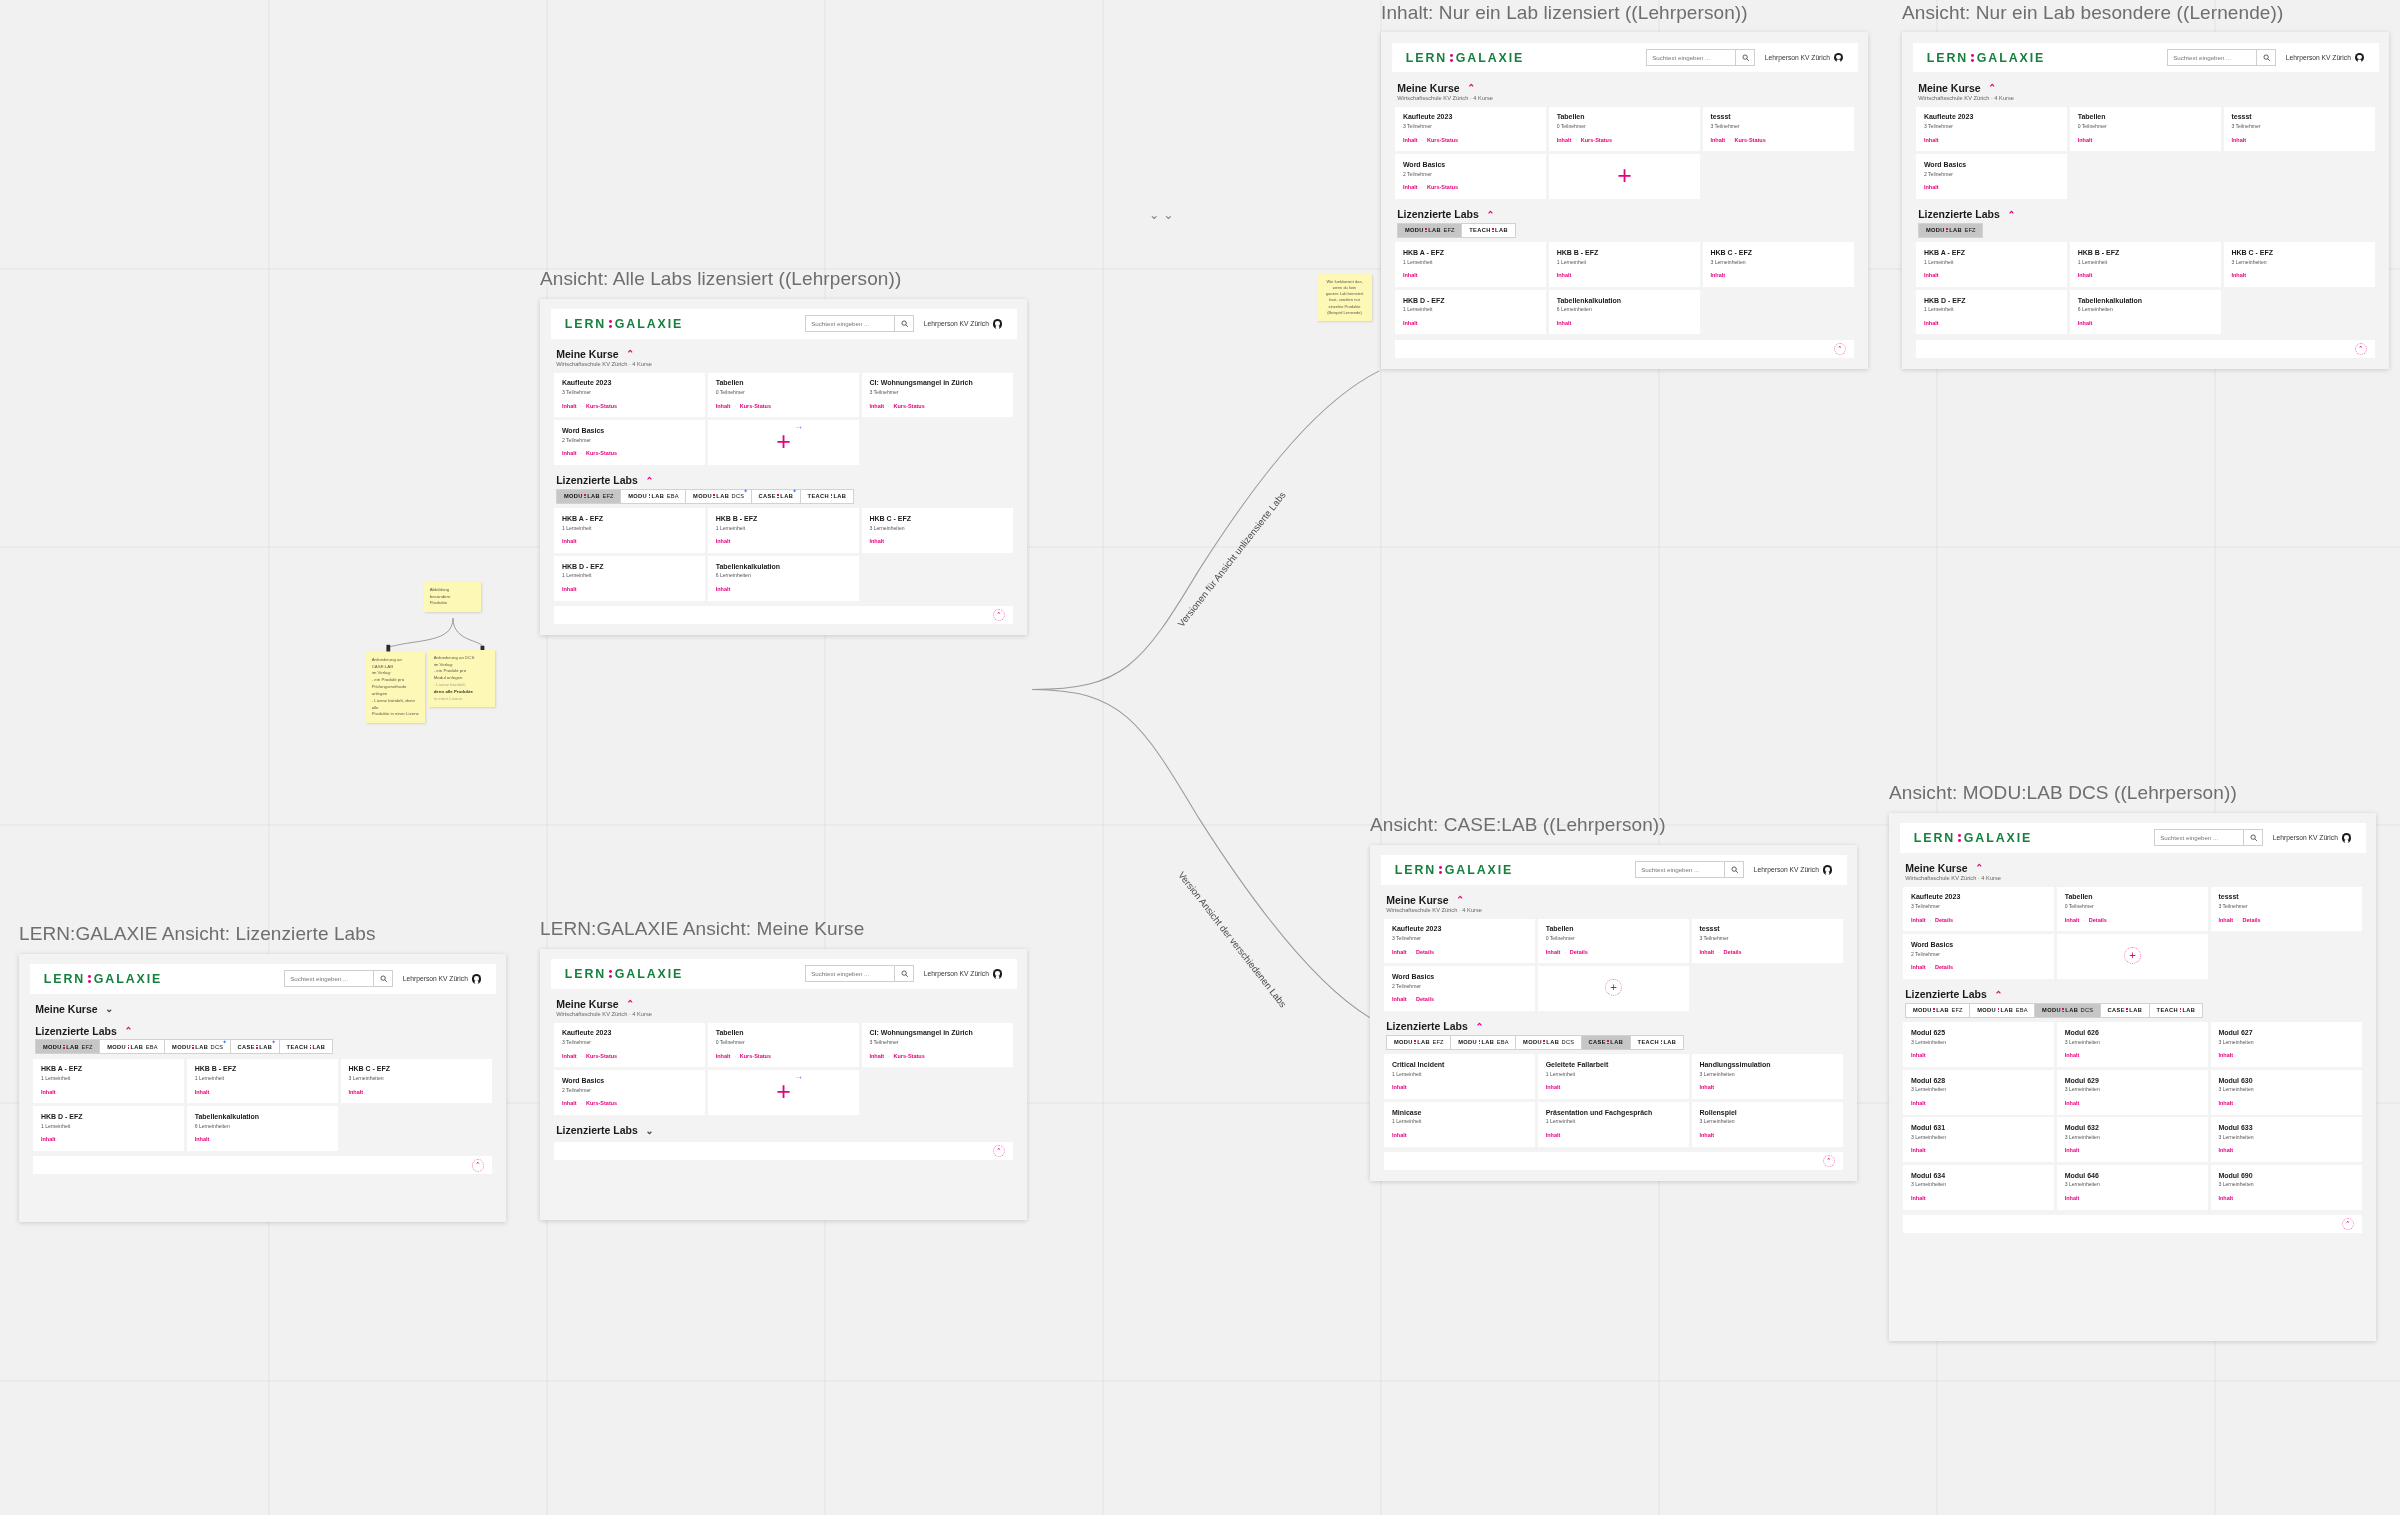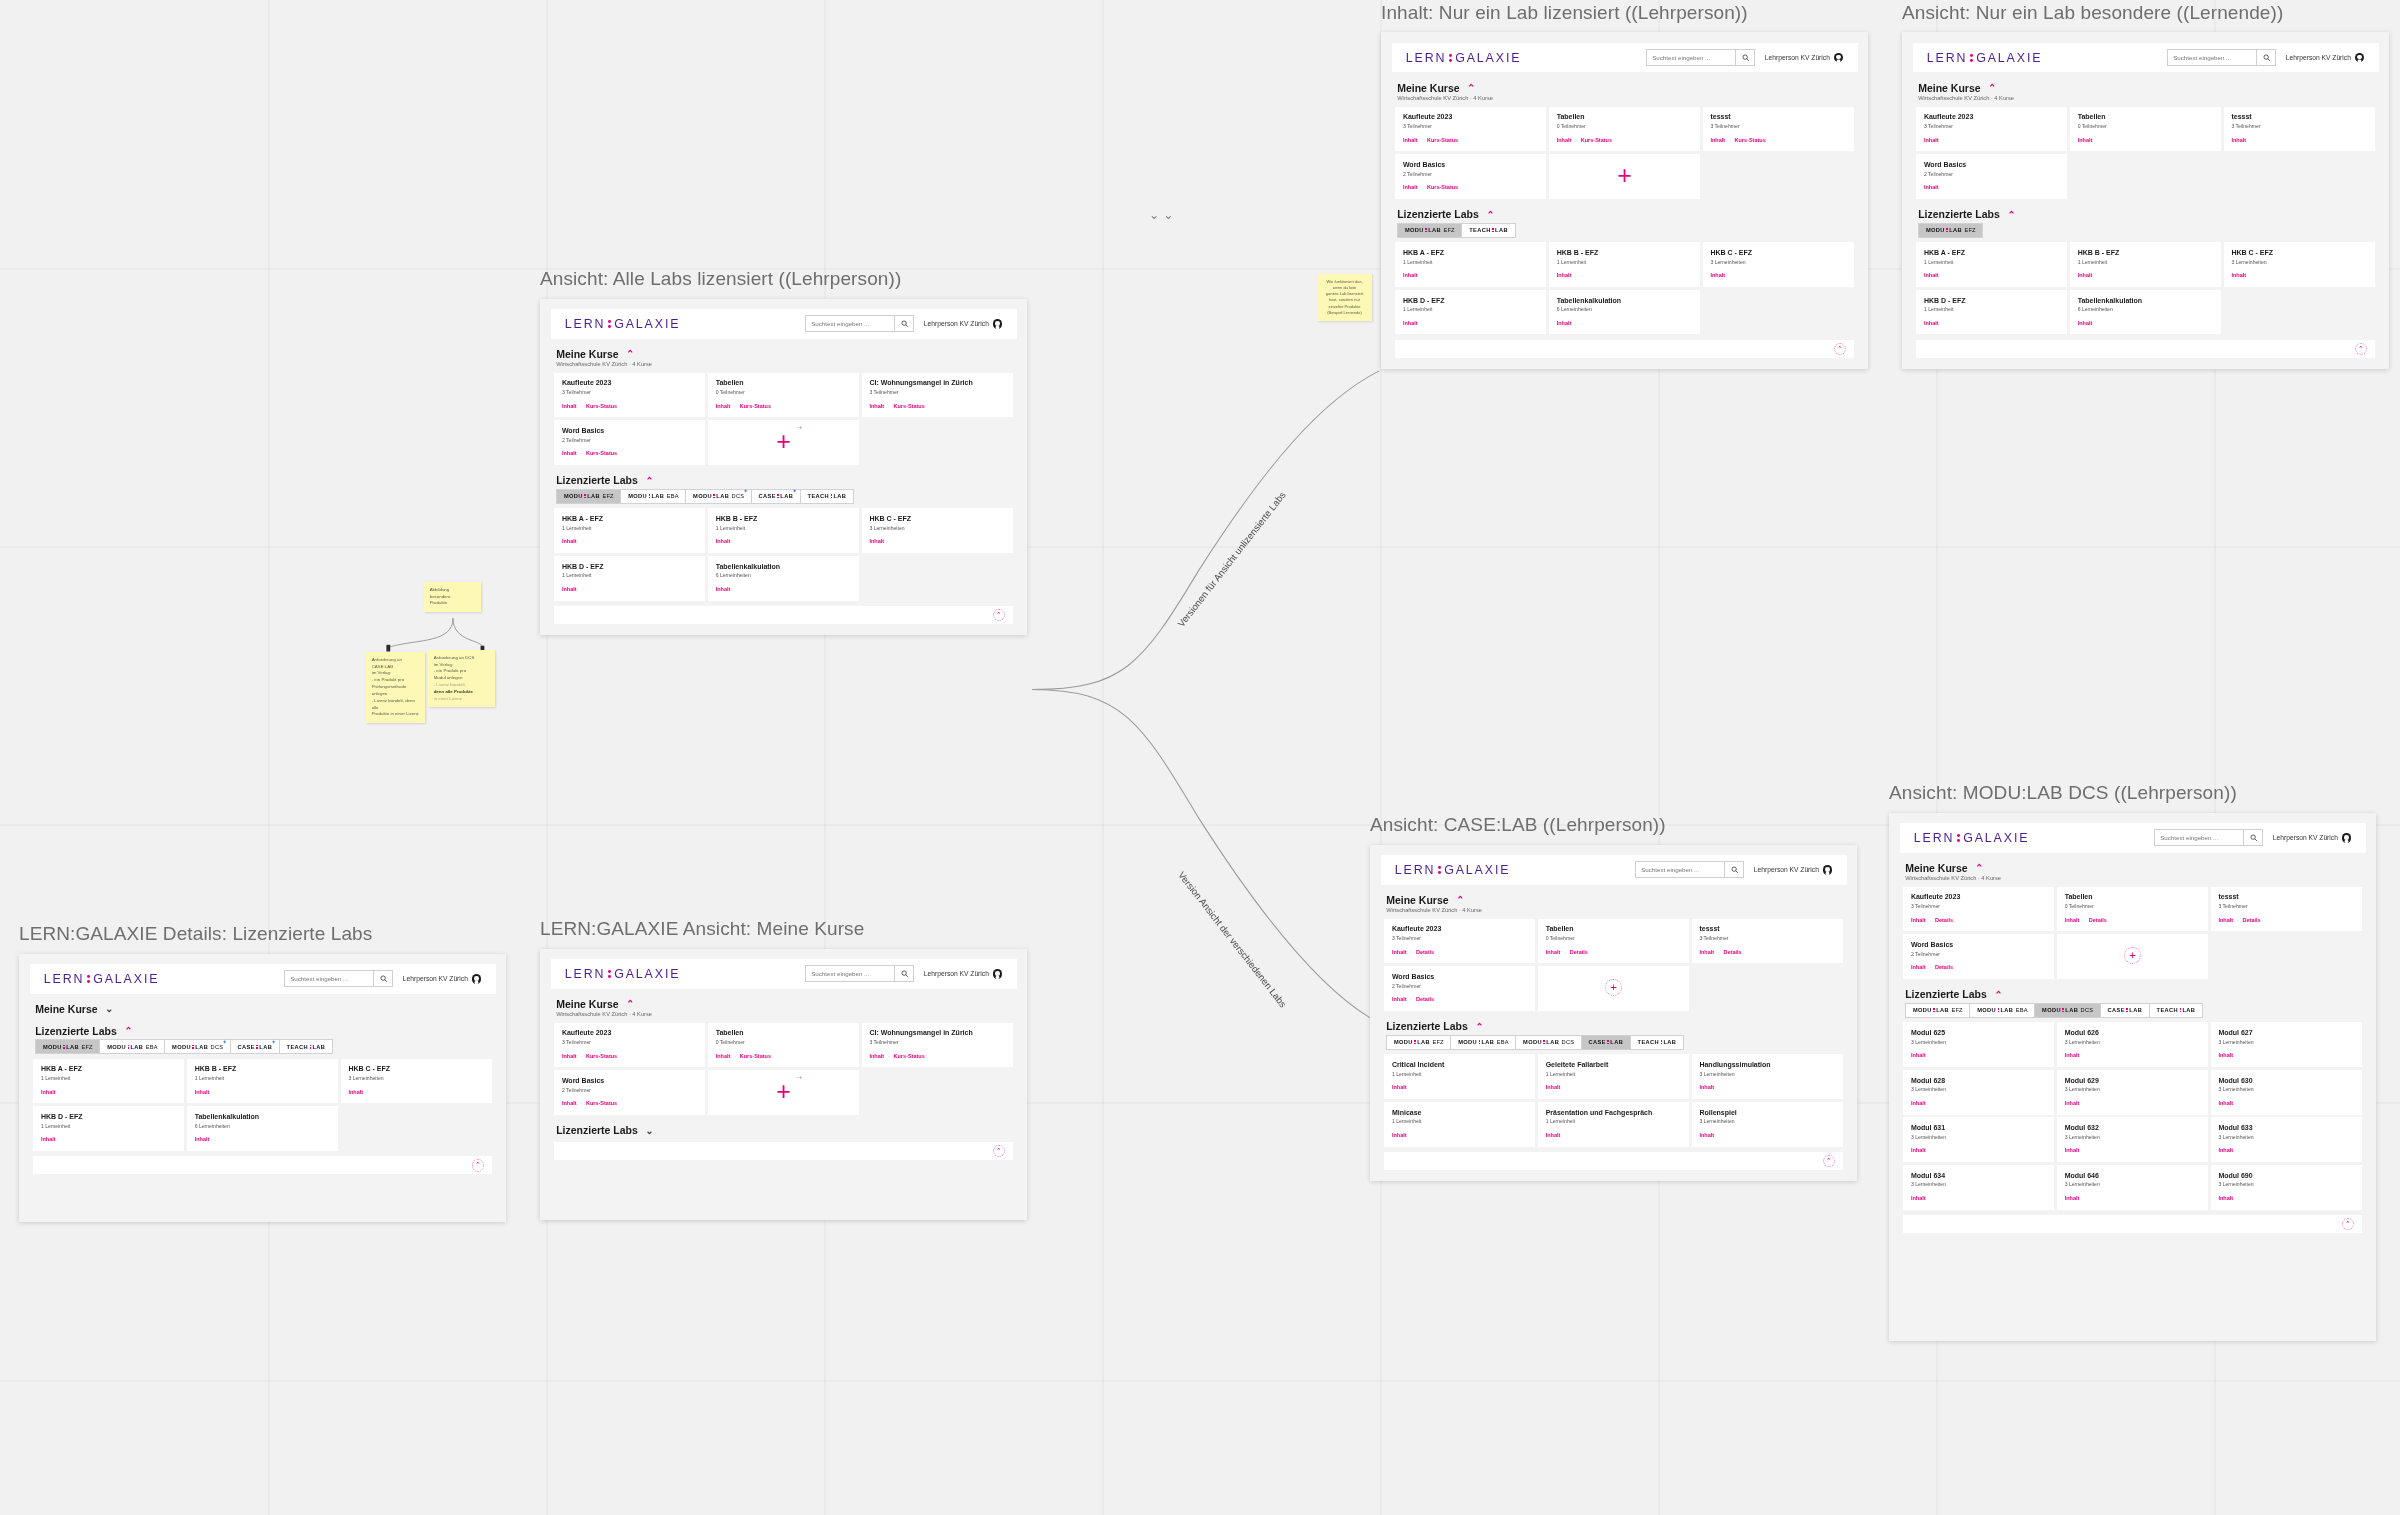--- a/index.html
+++ b/index.html
@@ -29,22 +29,22 @@
   .win {
     background:#f3f3f3;
     box-shadow:0 1px 4.8px rgba(0,0,0,0.16);
     padding:10.5px;
   }
   
   .apphdr {
     background:#fff; display:flex; align-items:center;
     padding:0 14.3px; height:29.5px; gap:9.5px;
   }
-  .logo { display:flex; align-items:center; font-weight:normal; letter-spacing:1.9px;
-          font-size:12.4px; color:#4c1d95; white-space:nowrap; }
+  .logo { display:flex; align-items:center; font-weight:bold; letter-spacing:1.9px;
+          font-size:12.4px; color:#15803d; white-space:nowrap; }
   .logo .dots { display:inline-flex; flex-direction:column; gap:1.9px; margin:0 2.9px; }
   .logo .dots i { width:2.9px; height:2.9px; background:#e6007e; display:block; border-radius:50%; }
   .hdr-spacer { flex:1; }
   .searchbox {
     display:flex; align-items:center; border:1px solid #cfcfcf; height:17px;
     background:#fff;
   }
   .searchbox input {
     border:none; outline:none; font-size:6.2px; color:#999;
     width:88px; padding:0 4.8px; font-family:"Liberation Sans", sans-serif;
@@ -962,21 +962,21 @@
               </div>
   </div>
           </div>
           <div class="footbar">
     <div class="totop">⌃</div>
   </div>
         </div>
       </div>
     </div>
     <div class="frame" style="left: 19px; top: 923px; width: 487px;">
-      <div class="frame-title">LERN:GALAXIE Details: Lizenzierte Labs</div>
+      <div class="frame-title">LERN:GALAXIE Ansicht: Lizenzierte Labs</div>
       <div class="win" style="min-height: 268px;">
         <div class="apphdr">
     <div class="logo">
       <span>LERN</span>
       <span class="dots">
               <i></i>
               <i></i>
             </span>
       <span>GALAXIE</span>
     </div>

